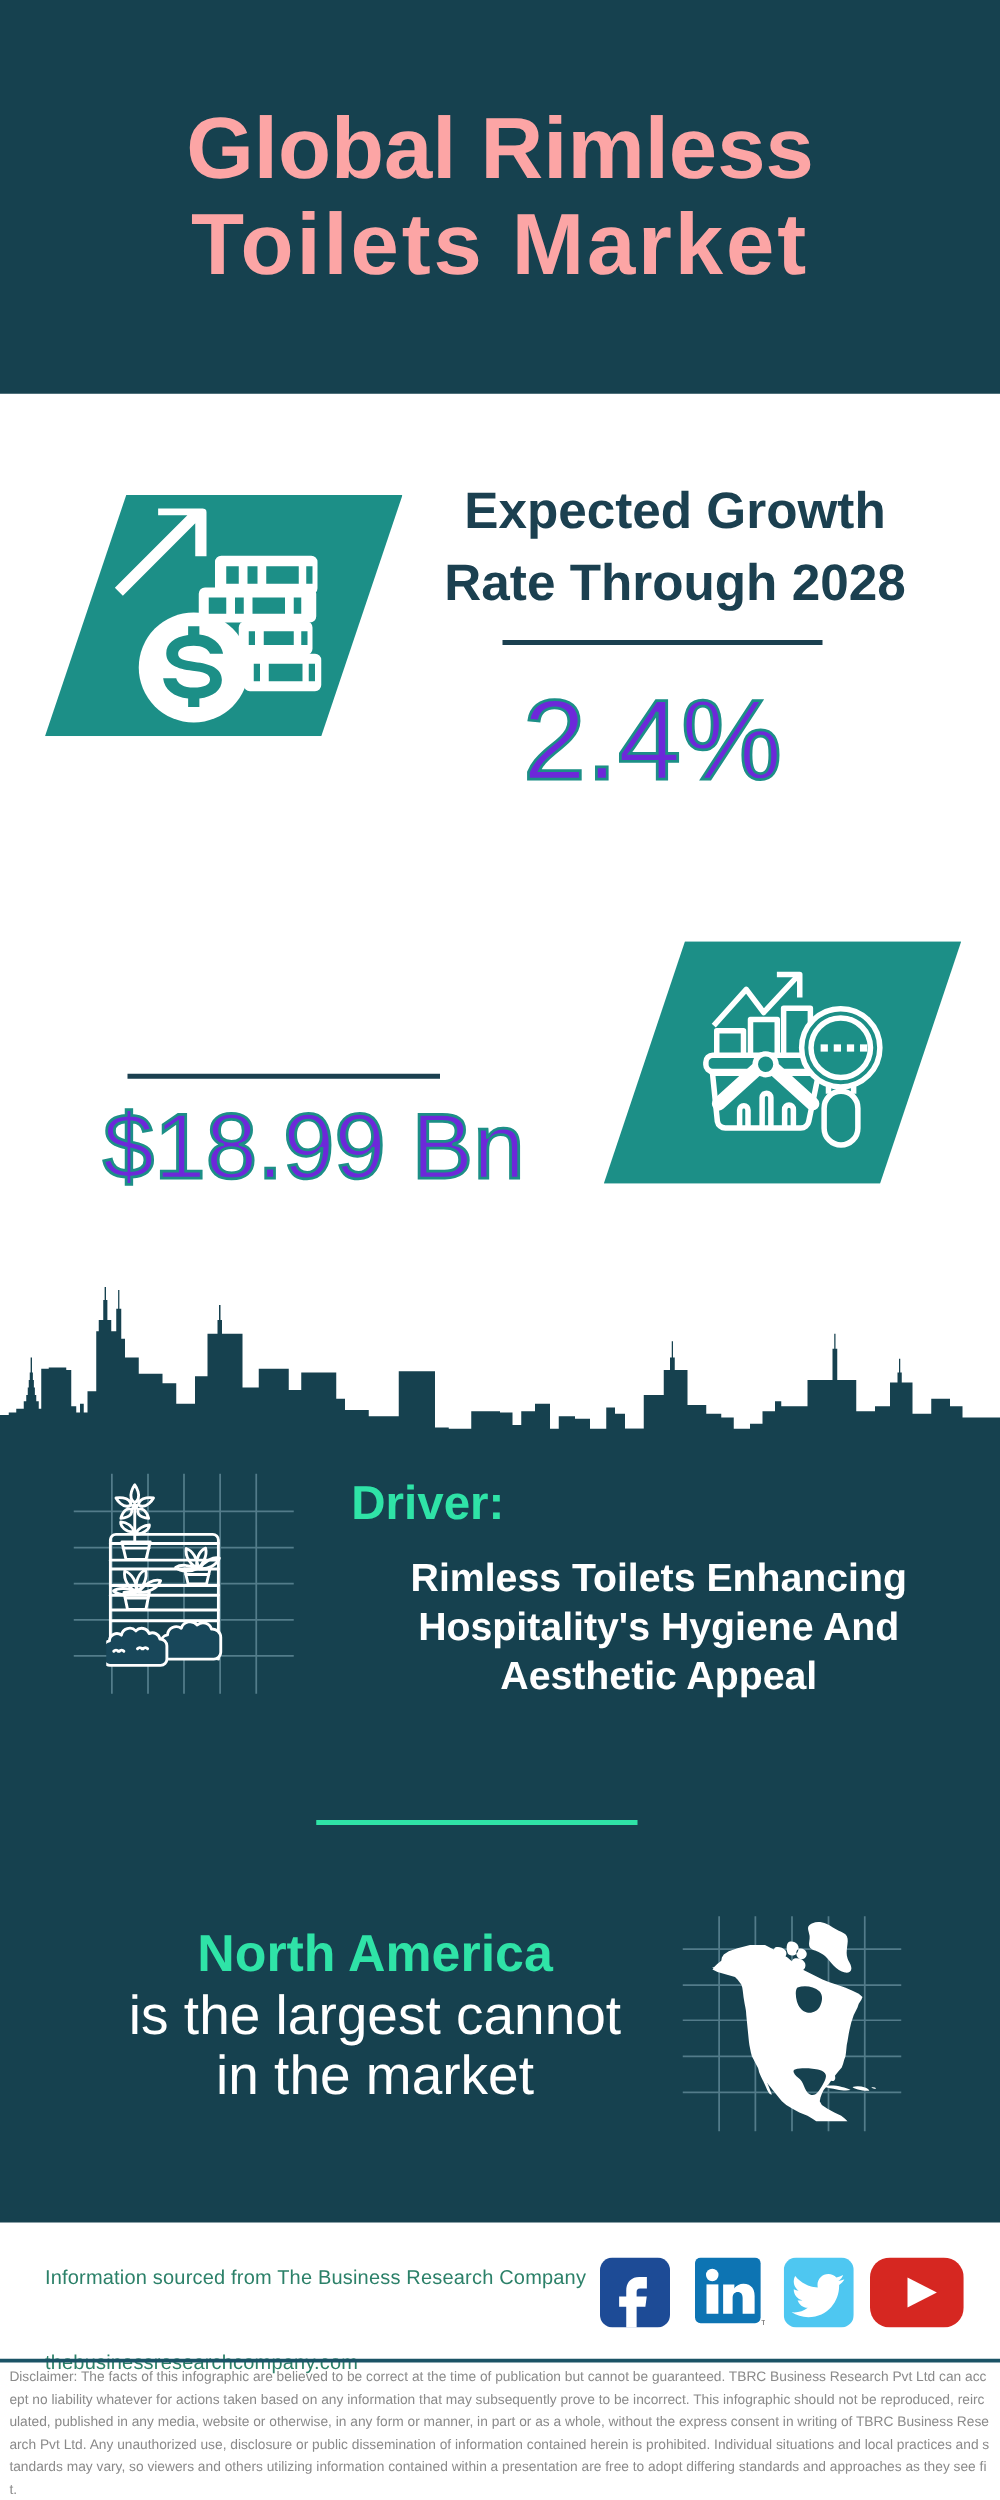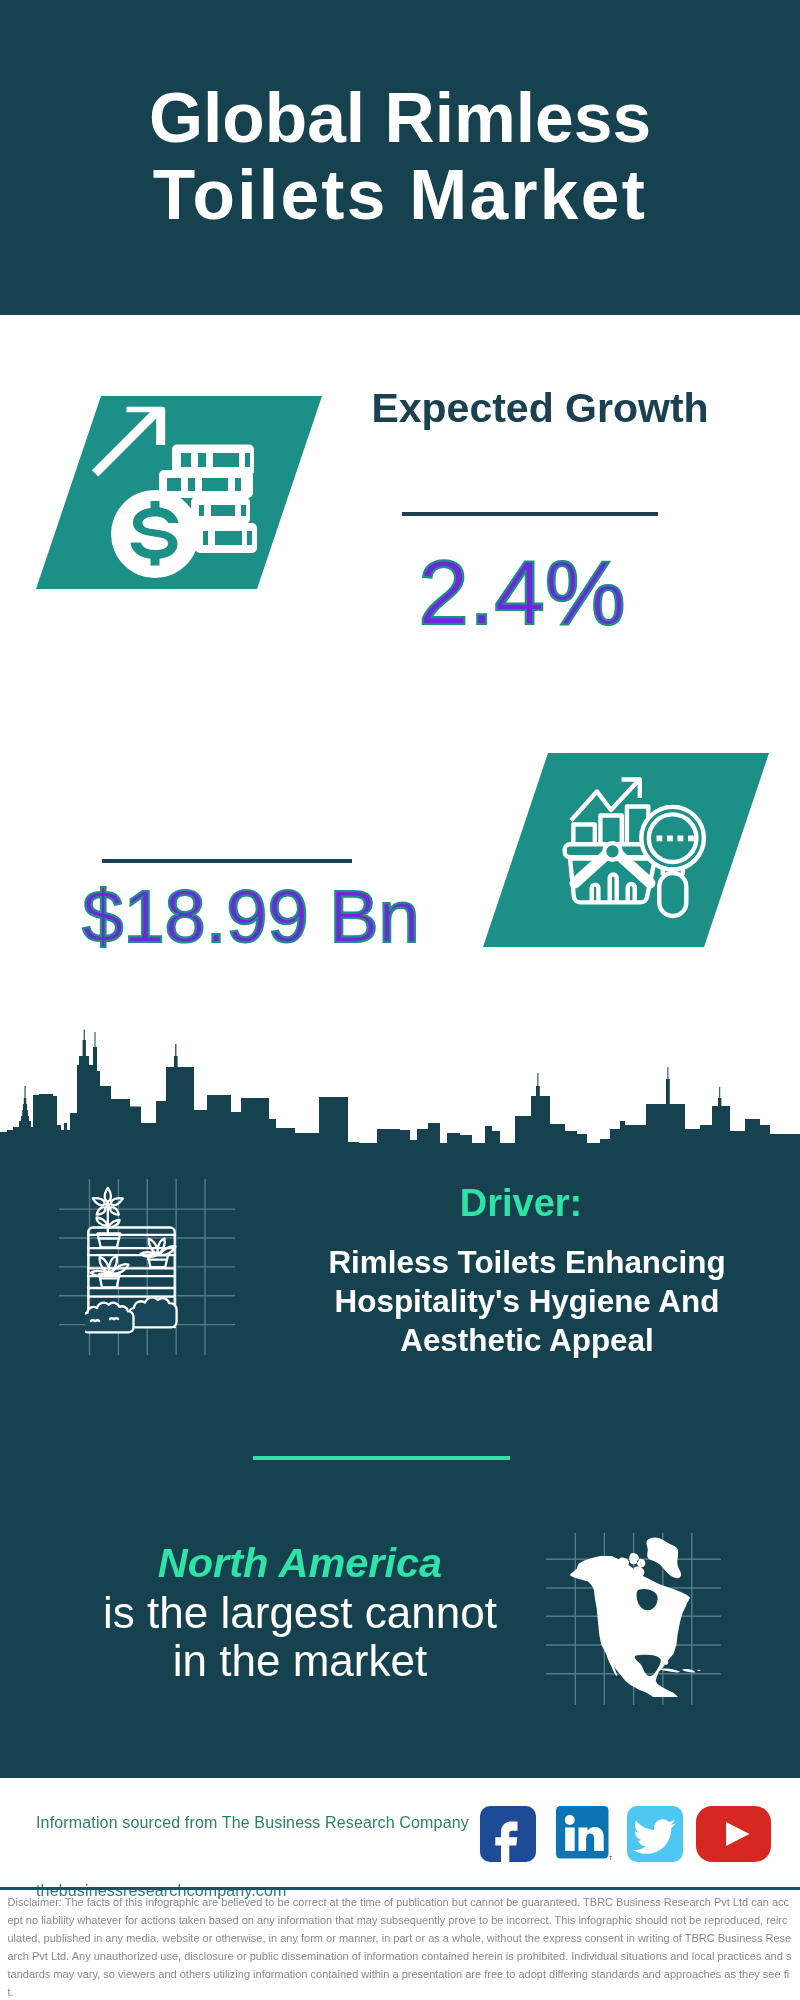--- a/index.html
+++ b/index.html
@@ -4,21 +4,21 @@
 <style>
   html,body{margin:0;padding:0;}
   body{width:800px;height:2000px;background:#ffffff;
        font-family:"Liberation Sans",sans-serif;overflow:hidden;
        -webkit-font-smoothing:antialiased;}
   .page{position:relative;width:800px;height:2000px;overflow:hidden;}
 
   
   .header{position:absolute;left:0;top:0;width:800px;height:315px;background:#16414F;}
   .header .title{position:absolute;left:0;top:80px;width:800px;text-align:center;
-       color:#ffffff;font-size:69.5px;font-weight:bold;line-height:77px;}
+       color:#fca5a5;font-size:69.5px;font-weight:bold;line-height:77px;}
   .header .title div:nth-child(2){letter-spacing:2.3px;}
 
   
   .stat-head{color:#1B4050;font-size:41px;font-weight:bold;line-height:58px;text-align:center;}
   .rule{height:4px;background:#1B4050;}
   .stat-val{color:#6d28d9;font-weight:400;text-align:center;-webkit-text-stroke:2.2px #1C8F87;}
 
   #growth-text{position:absolute;left:330px;top:379px;width:420px;}
   #growth-rule{position:absolute;left:402px;top:512px;width:256px;}
   #growth-value{position:absolute;left:312px;top:553px;width:420px;font-size:91px;line-height:80px;}
@@ -35,31 +35,31 @@
           clip-path:polygon(65px 0,286px 0,221px 194px,0 194px);}
   #badge1 svg,#badge2 svg{position:absolute;}
 
   
   .lower{position:absolute;left:0;top:1143px;width:800px;height:635px;background:#16414F;}
   #skyline{position:absolute;left:0;top:1014px;width:800px;height:130px;display:block;}
 
   
   #driver-grid{position:absolute;left:56px;top:1176px;}
   #plant-shelf{position:absolute;left:85px;top:1175px;}
-  #driver-label{position:absolute;left:281px;top:1183px;width:480px;text-align:center;
+  #driver-label{position:absolute;left:281px;top:1183px;width:480px;text-align:left;
       color:#2FE3A7;font-size:38px;font-weight:bold;line-height:41px;}
   #driver-text{position:absolute;left:277px;top:1243px;width:500px;text-align:center;
       color:#ffffff;font-size:31.4px;font-weight:bold;line-height:39px;}
   #mid-rule{position:absolute;left:253px;top:1456px;width:257px;height:4px;background:#2FE3A7;}
 
   
   #region-grid{position:absolute;left:546px;top:1529.8px;}
   #na-map{position:absolute;left:568px;top:1535px;}
   #region-name{position:absolute;left:40px;top:1542px;width:520px;text-align:center;
-      color:#2FE3A7;font-size:41.5px;font-weight:bold;line-height:42px;font-style:italic;}
+      color:#2FE3A7;font-size:41.5px;font-weight:bold;line-height:42px;}
   #region-text{position:absolute;left:40px;top:1589px;width:520px;text-align:center;
       color:#ffffff;font-size:44px;font-weight:400;line-height:48.4px;}
 
   
   .footer{position:static;}
   #src-line1{position:absolute;left:36px;top:1813px;color:#2C8169;font-size:16px;line-height:19px;letter-spacing:0.15px;}
   #src-line2{position:absolute;left:36px;top:1837px;color:#2C8169;font-size:16px;line-height:19px;letter-spacing:0.15px;margin-top:44px;}
   .social{position:absolute;top:1806px;width:56px;height:56px;}
   #ic-fb{left:480px;} #ic-li{left:556px;} #ic-tw{left:627px;} #ic-yt{left:696px;width:75px;}
   .disclaimer{position:absolute;left:7.5px;top:1893px;width:785px;
@@ -89,20 +89,21 @@
           <path d="M160,101 h49 a5,5 0 0 1 5,5 v17 a5,5 0 0 1 -5,5 h-49 a5,5 0 0 1 -5,-5 v-17 a5,5 0 0 1 5,-5 Z M163,109 h5 v11 h-5 Z M175,109 h24 v11 h-24 Z M205,109 h5 v11 h-5 Z"></path>
           <path d="M164,127 h52 a5,5 0 0 1 5,5 v20 a5,5 0 0 1 -5,5 h-52 a5,5 0 0 1 -5,-5 v-20 a5,5 0 0 1 5,-5 Z M167,135 h5 v14 h-5 Z M179,135 h27 v14 h-27 Z M211,135 h5 v14 h-5 Z"></path>
         </g>
         <circle cx="119" cy="138" r="44"></circle>
         <path fill="#1C8F87" d="M114.5,105 h9 v6.5 c10,1 17.5,7 19,15.5 h-10.5 c-1.5,-4 -6,-6.5 -13,-6.5 c-8,0 -12.5,2.5 -12.5,6.5 c0,4 4,5.5 13,6.5 c13,1.5 22,5 22,14.5 c0,8 -7,13.5 -18,14.8 v6.7 h-9 v-6.7 c-11.5,-1.3 -19,-7.3 -20,-16.3 h10.5 c1,4.5 6,7.5 14,7.5 c8.5,0 13,-2.5 13,-6.5 c0,-4.5 -5,-6 -14,-7 c-12.5,-1.5 -21,-5 -21,-14 c0,-7.5 6.5,-13 17.5,-14.5 Z"></path>
       </g>
     </svg>
   </div>
   <div id="growth-text">
     <div class="stat-head">Expected Growth</div>
+    <div class="stat-head">Rate Through 2028</div>
   </div>
   <div class="rule" id="growth-rule"></div>
   <div class="stat-val" id="growth-value">2.4%</div>
 
   <div class="rule" id="size-rule"></div>
   <div class="stat-val" id="size-value">$18.99 Bn</div>
   <div class="para" id="badge2">
     <svg viewBox="0 0 286 193" width="286" height="193">
       <g fill="none" stroke="#ffffff" stroke-width="4.4" stroke-linejoin="round" stroke-linecap="butt">
         <polyline points="88,67.5 114,38.5 128,57 154.5,28.5"></polyline>

